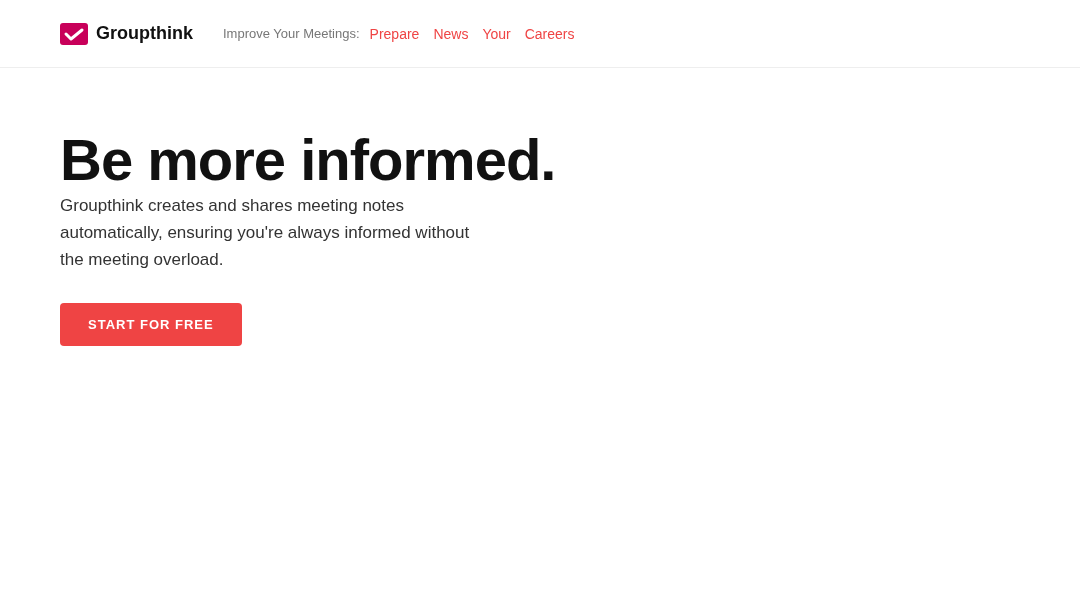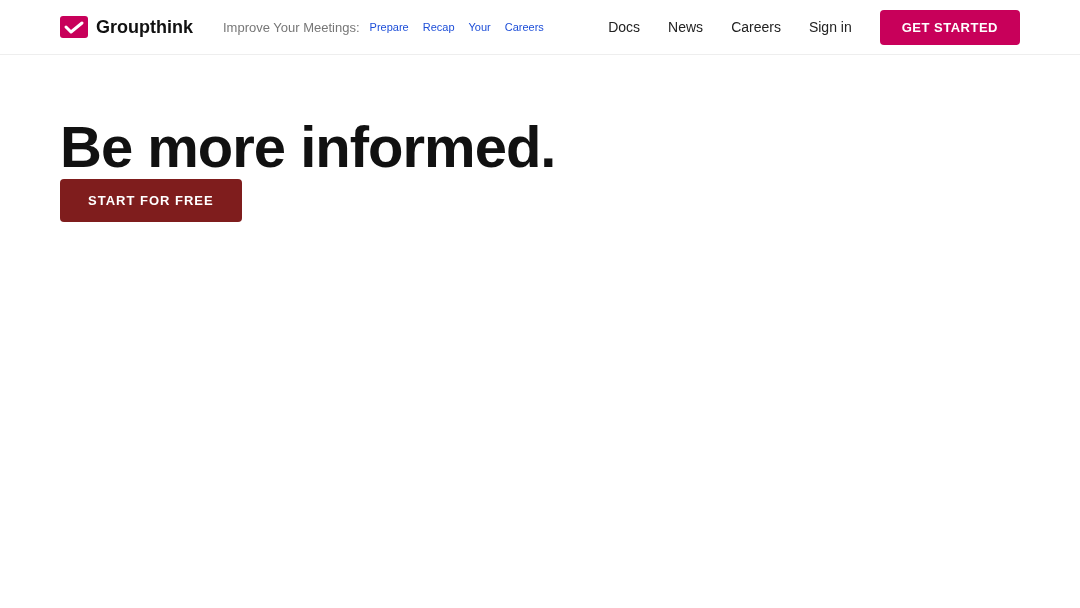--- a/index.html
+++ b/index.html
@@ -4,21 +4,21 @@
   <style>
     * { margin: 0; padding: 0; box-sizing: border-box; }
     body { font-family: -apple-system, BlinkMacSystemFont, 'Segoe UI', Arial, sans-serif; background: #fff; width: 1080px; height: 608px; overflow: hidden; }
 
     
     .header {
       display: flex;
       align-items: center;
       justify-content: space-between;
       padding: 0 60px;
-      height: 55px;
+      height: 68px;
       border-bottom: 1px solid #eee;
     }
     .header-left {
       display: flex;
       align-items: center;
       gap: 30px;
     }
     .logo {
       display: flex;
       align-items: center;
@@ -41,22 +41,22 @@
     }
     .nav-improve-label {
       color: #777;
       font-size: 13px;
     }
     .nav-improve-links {
       display: flex;
       gap: 2px;
     }
     .nav-improve-links a {
-      font-size: 11px;
-      color: #1d4ed8;
+      font-size: 14px;
+      color: #ef4444;
       text-decoration: none;
       padding: 0 6px;
     }
 
     .header-right {
       display: flex;
       align-items: center;
       gap: 28px;
     }
     .nav-link {
@@ -106,21 +106,21 @@
       margin-bottom: 24px;
     }
     .hero-description {
       font-size: 17px;
       color: #333;
       line-height: 1.6;
       max-width: 420px;
       margin-bottom: 30px;
     }
     .btn-start-free {
-      background: #7f1d1d;
+      background: #ef4444;
       color: #fff;
       border: none;
       padding: 14px 28px;
       font-size: 13px;
       font-weight: 700;
       border-radius: 4px;
       cursor: pointer;
       letter-spacing: 1px;
     }
 
@@ -190,39 +190,33 @@
         <rect width="28" height="22" rx="3" fill="#c8005a"></rect>
         <polyline points="6,11 11,16 22,7" stroke="white" stroke-width="3" stroke-linecap="round" stroke-linejoin="round" fill="none"></polyline>
       </svg>
       <span>Groupthink</span>
     </a>
 
     <nav class="nav-improve">
       <span class="nav-improve-label">Improve Your Meetings:</span>
       <div class="nav-improve-links">
         <a href="#">Prepare</a>
-        <a href="#">Recap</a>
+        <a href="#">News</a>
         <a href="#">Your</a>
         <a href="#">Careers</a>
       </div>
     </nav>
   </div>
 
-  <div class="header-right">
-    <a href="#" class="nav-link">Docs</a>
-    <a href="#" class="nav-link">News</a>
-    <a href="#" class="nav-link">Careers</a>
-    <a href="#" class="nav-link">Sign in</a>
-    <button class="btn-get-started">GET STARTED</button>
-  </div>
 </header>
 
 <section class="hero">
   <div class="hero-content">
     <h1 class="hero-title-black">Be more informed.</h1>
+    <p class="hero-description">Groupthink creates and shares meeting notes automatically, ensuring you're always informed without the meeting overload.</p>
     <button class="btn-start-free">START FOR FREE</button>
   </div>
 
   <div class="hero-map">
 
     <svg class="map-svg" viewBox="0 0 800 500" xmlns="http://www.w3.org/2000/svg">
 
       <path d="
         M 90,80 L 120,60 L 160,55 L 200,50 L 250,48 L 300,50 L 350,52 L 400,50 L 450,48 L 500,50 L 550,55 L 600,60 L 640,70 L 670,80 L 700,95 L 720,110 L 730,130 L 725,150 L 710,165 L 700,180 L 690,200 L 680,220 L 670,240 L 660,260 L 650,275 L 635,285 L 620,290 L 600,295 L 580,300 L 560,305 L 540,310 L 520,315 L 500,318 L 480,315 L 460,310 L 440,305 L 420,300 L 400,295 L 380,293 L 360,290 L 340,292 L 320,295 L 300,300 L 280,308 L 260,315 L 245,325 L 235,340 L 230,360 L 235,375 L 245,385 L 260,390 L 275,388 L 285,380 L 290,368 L 295,358 L 305,352 L 318,350 L 330,355 L 338,365 L 335,378 L 325,388 L 310,395 L 295,398 L 280,396 L 265,390
         L 250,385 L 235,388 L 225,400 L 220,418 L 215,435 L 210,450 L 205,460 L 195,462 L 185,458 L 180,448 L 182,435 L 188,422 L 190,410 L 185,400 L 175,395 L 162,395 L 150,398 L 140,405 L 132,415 L 128,428 L 130,440 L 138,450 L 148,455 L 158,452 L 165,445 L 170,435 

